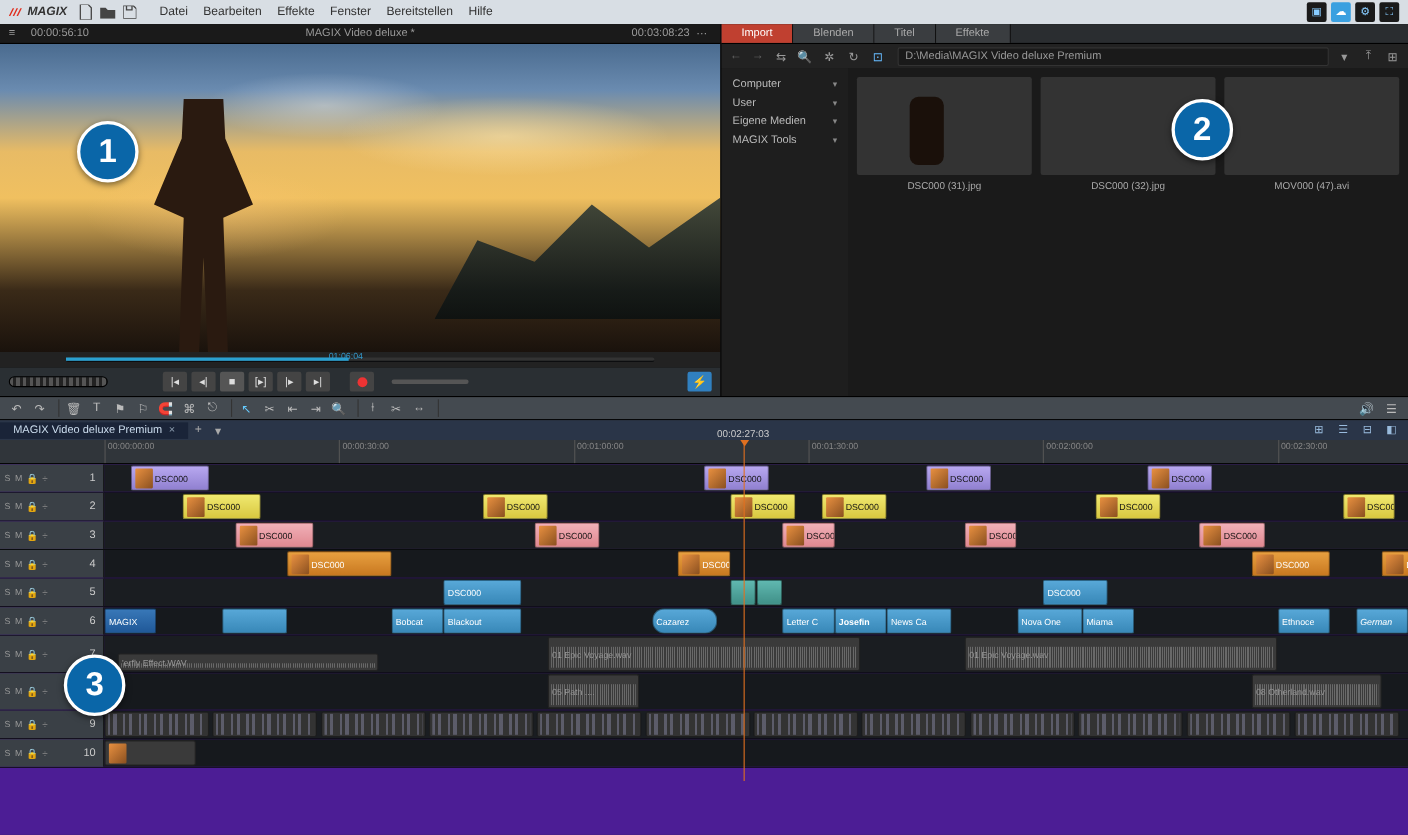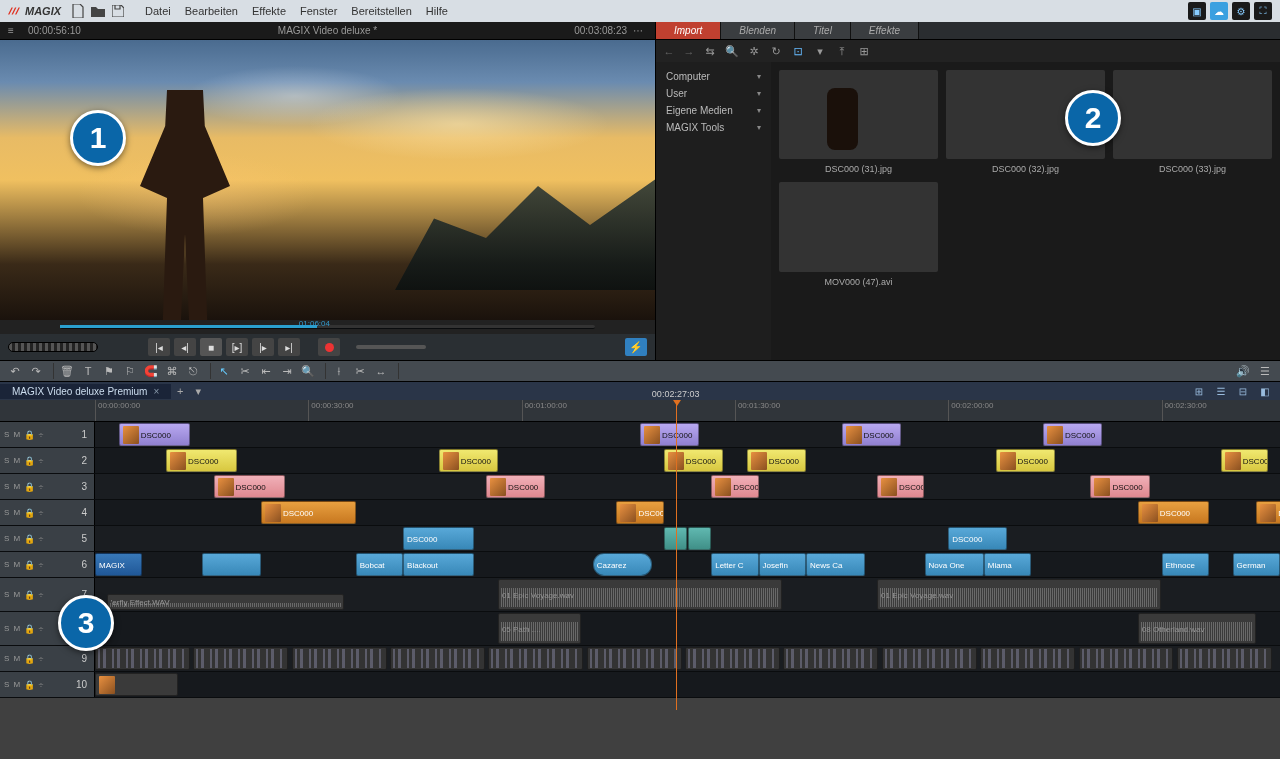--- a/index.html
+++ b/index.html
@@ -42,21 +42,21 @@
 .preview-transport .btn { width:22px; height:18px; background:#444; border-radius:2px; display:flex; align-items:center; justify-content:center; color:#ddd; font-size:10px; cursor:pointer; }
 .preview-transport .btn.stop{ background:#555; }
 .preview-transport .btn.rec .dot{ width:9px; height:9px; border-radius:50%; background:#e33; }
 .preview-transport .jog { width:90px; height:10px; background:repeating-linear-gradient(90deg,#555 0 3px,#222 3px 6px); border-radius:5px; margin-right:12px; border:1px solid #000; }
 .preview-transport .vol { width:70px; height:4px; background:#555; border-radius:2px; margin-left:12px; }
 .preview-transport .spacer{ flex:1; }
 .preview-transport .bolt { width:22px; height:18px; background:#3080c0; border-radius:2px; display:flex; align-items:center; justify-content:center; color:#fff; }
 
 
 .mediapool { flex:1; background:#1a1a1a; display:flex; flex-direction:column; border-left:1px solid #000; position:relative; }
-.mp-tabs { height:18px; display:flex; background:#2a2d30; border-bottom:1px solid #000;font-style:italic; }
+.mp-tabs { height:18px; display:flex; background:#2a2d30; border-bottom:1px solid #000; }
 .mp-tabs .tab { padding:2px 18px; font-size:10px; color:#aaa; background:#3a3d40; border-right:1px solid #111; cursor:pointer; display:flex; align-items:center; }
 .mp-tabs .tab.active { background:#c04030; color:#fff; }
 .mp-toolbar { height:22px; display:flex; align-items:center; gap:6px; padding:0 6px; background:#222; }
 .mp-toolbar .nav-arrow{ width:14px; color:#666; cursor:pointer; text-align:center; }
 .mp-toolbar .ticon{ width:16px; color:#999; cursor:pointer; text-align:center; }
 .mp-toolbar .path { flex:1; background:#1a1a1a; border:1px solid #333; padding:2px 6px; font-size:10px; color:#999; border-radius:2px; margin-left:4px; }
 .mp-toolbar .ricon{ width:16px; color:#999; cursor:pointer; text-align:center; }
 .mp-body { flex:1; display:flex; }
 .mp-tree { width:115px; background:#1e1e1e; padding:6px 4px; }
 .mp-tree .node { display:flex; align-items:center; justify-content:space-between; padding:3px 6px; font-size:10px; color:#bbb; cursor:pointer; }
@@ -92,21 +92,21 @@
 .ruler { height:22px; background:#30353a; position:relative; display:flex; border-bottom:1px solid #000; }
 .ruler .trackhead-space{ width:95px; flex-shrink:0; }
 .ruler .ticks{ flex:1; position:relative; font-size:8px; color:#888; }
 .ruler .rtc{ position:absolute; top:-11px; left:50%; transform:translateX(-50%); color:#ccc; font-size:9px; }
 .ruler .marker{ position:absolute; top:0; bottom:0; border-left:1px solid #555; }
 .ruler .marker span{ position:absolute; top:1px; left:2px; }
 .ruler .playhead{ position:absolute; top:0; border-left:1px solid #e07020; height:310px; z-index:5; }
 .ruler .playhead::before{ content:""; position:absolute; top:0; left:-4px; width:0; height:0; border-left:4px solid transparent; border-right:4px solid transparent; border-top:6px solid #e07020; }
 
 
-.timeline { background:#404040; height:337px; overflow:hidden; position:relative; }
+.timeline { background:#4c1d95; height:337px; overflow:hidden; position:relative; }
 .track { display:flex; height:26px; border-bottom:1px solid #0a0c0e; }
 .track.tall{ height:34px; }
 .track .head { width:95px; background:#3a4046; display:flex; align-items:center; padding:0 4px; gap:3px; flex-shrink:0; border-right:1px solid #000; }
 .track .head .sm{ font-size:8px; color:#999; letter-spacing:1px; }
 .track .head .ic{ font-size:9px; color:#888; cursor:pointer; }
 .track .head .num{ margin-left:auto; font-size:10px; color:#ccc; padding:0 3px; }
 .track .lane { flex:1; position:relative; background:#1a1d21; }
 .track:nth-child(even) .lane{ background:#16191d; }
 
 .clip { position:absolute; top:1px; bottom:1px; border-radius:2px; font-size:8px; color:#111; padding:1px 3px 0 3px; overflow:hidden; white-space:nowrap; border:1px solid rgba(0,0,0,.4); cursor:pointer; display:flex; align-items:center; }
@@ -222,20 +222,21 @@
       <div class="tab">Effekte</div>
     </div>
     <div class="mp-toolbar">
       <span class="nav-arrow">←</span>
       <span class="nav-arrow">→</span>
       <span class="ticon">⇆</span>
       <span class="ticon">🔍</span>
       <span class="ticon">✲</span>
       <span class="ticon">↻</span>
       <span class="ticon" style="color:#6bf">⊡</span>
+      <div class="path">D:\Media\MAGIX Video deluxe Premium</div>
       <span class="ricon">▾</span>
       <span class="ricon">⤒</span>
       <span class="ricon">⊞</span>
     </div>
     <div class="mp-body">
       <div class="mp-tree">
         <div class="node">
             <span>Computer</span>
             <span class="chev">▾</span>
           </div>
@@ -255,24 +256,20 @@
       <div class="mp-thumbs" id="mp-thumbs">
           <div class="thumb">
             <div class="img tg0"></div>
             <div class="lbl">DSC000 (31).jpg</div>
           </div>
           <div class="thumb">
             <div class="img tg1"></div>
             <div class="lbl">DSC000 (32).jpg</div>
           </div>
           <div class="thumb">
-            <div class="img tg2"></div>
-            <div class="lbl">DSC000 (33).jpg</div>
-          </div>
-          <div class="thumb">
             <div class="img tg4"></div>
             <div class="lbl">MOV000 (47).avi</div>
           </div>
         </div>
     </div>
   </div>
 </div>
 
 <div class="tl-toolbar">
   <div class="grp">
@@ -507,39 +504,39 @@
         </div>
         <div class="clip c-blue" style="left: 26%; width: 6%;">
           <span>Blackout</span>
         </div>
         <div class="clip c-blue" style="left: 42%; width: 5%; border-radius: 11px;">
           <span>Cazarez</span>
         </div>
         <div class="clip c-blue" style="left: 52%; width: 4%;">
           <span>Letter C</span>
         </div>
-        <div class="clip c-blue" style="left: 56%; width: 4%;">
+        <div class="clip c-blue" style="left: 56%; width: 4%; font-weight: bold;">
           <span>Josefin</span>
         </div>
         <div class="clip c-blue" style="left: 60%; width: 5%;">
           <span>News Ca</span>
         </div>
         <div class="clip c-blue" style="left: 70%; width: 5%;">
           <span>Nova One</span>
         </div>
         <div class="clip c-blue" style="left: 75%; width: 4%;">
           <span>Miama</span>
         </div>
         <div class="clip c-blue" style="left: 86%; width: 4%; margin-top: 32px;">
           <span>Nasalise</span>
         </div>
         <div class="clip c-blue" style="left: 90%; width: 4%;">
           <span>Ethnoce</span>
         </div>
-        <div class="clip c-blue" style="left: 96%; width: 4%;">
+        <div class="clip c-blue" style="left: 96%; width: 4%; font-style: italic;">
           <span>German</span>
         </div>
       </div>
     </div>
     <div class="track tall">
       <div class="head">
     <span class="sm">S M</span>
     <span class="ic">🔒</span>
     <span class="ic">÷</span>
     <span class="num">7</span>

